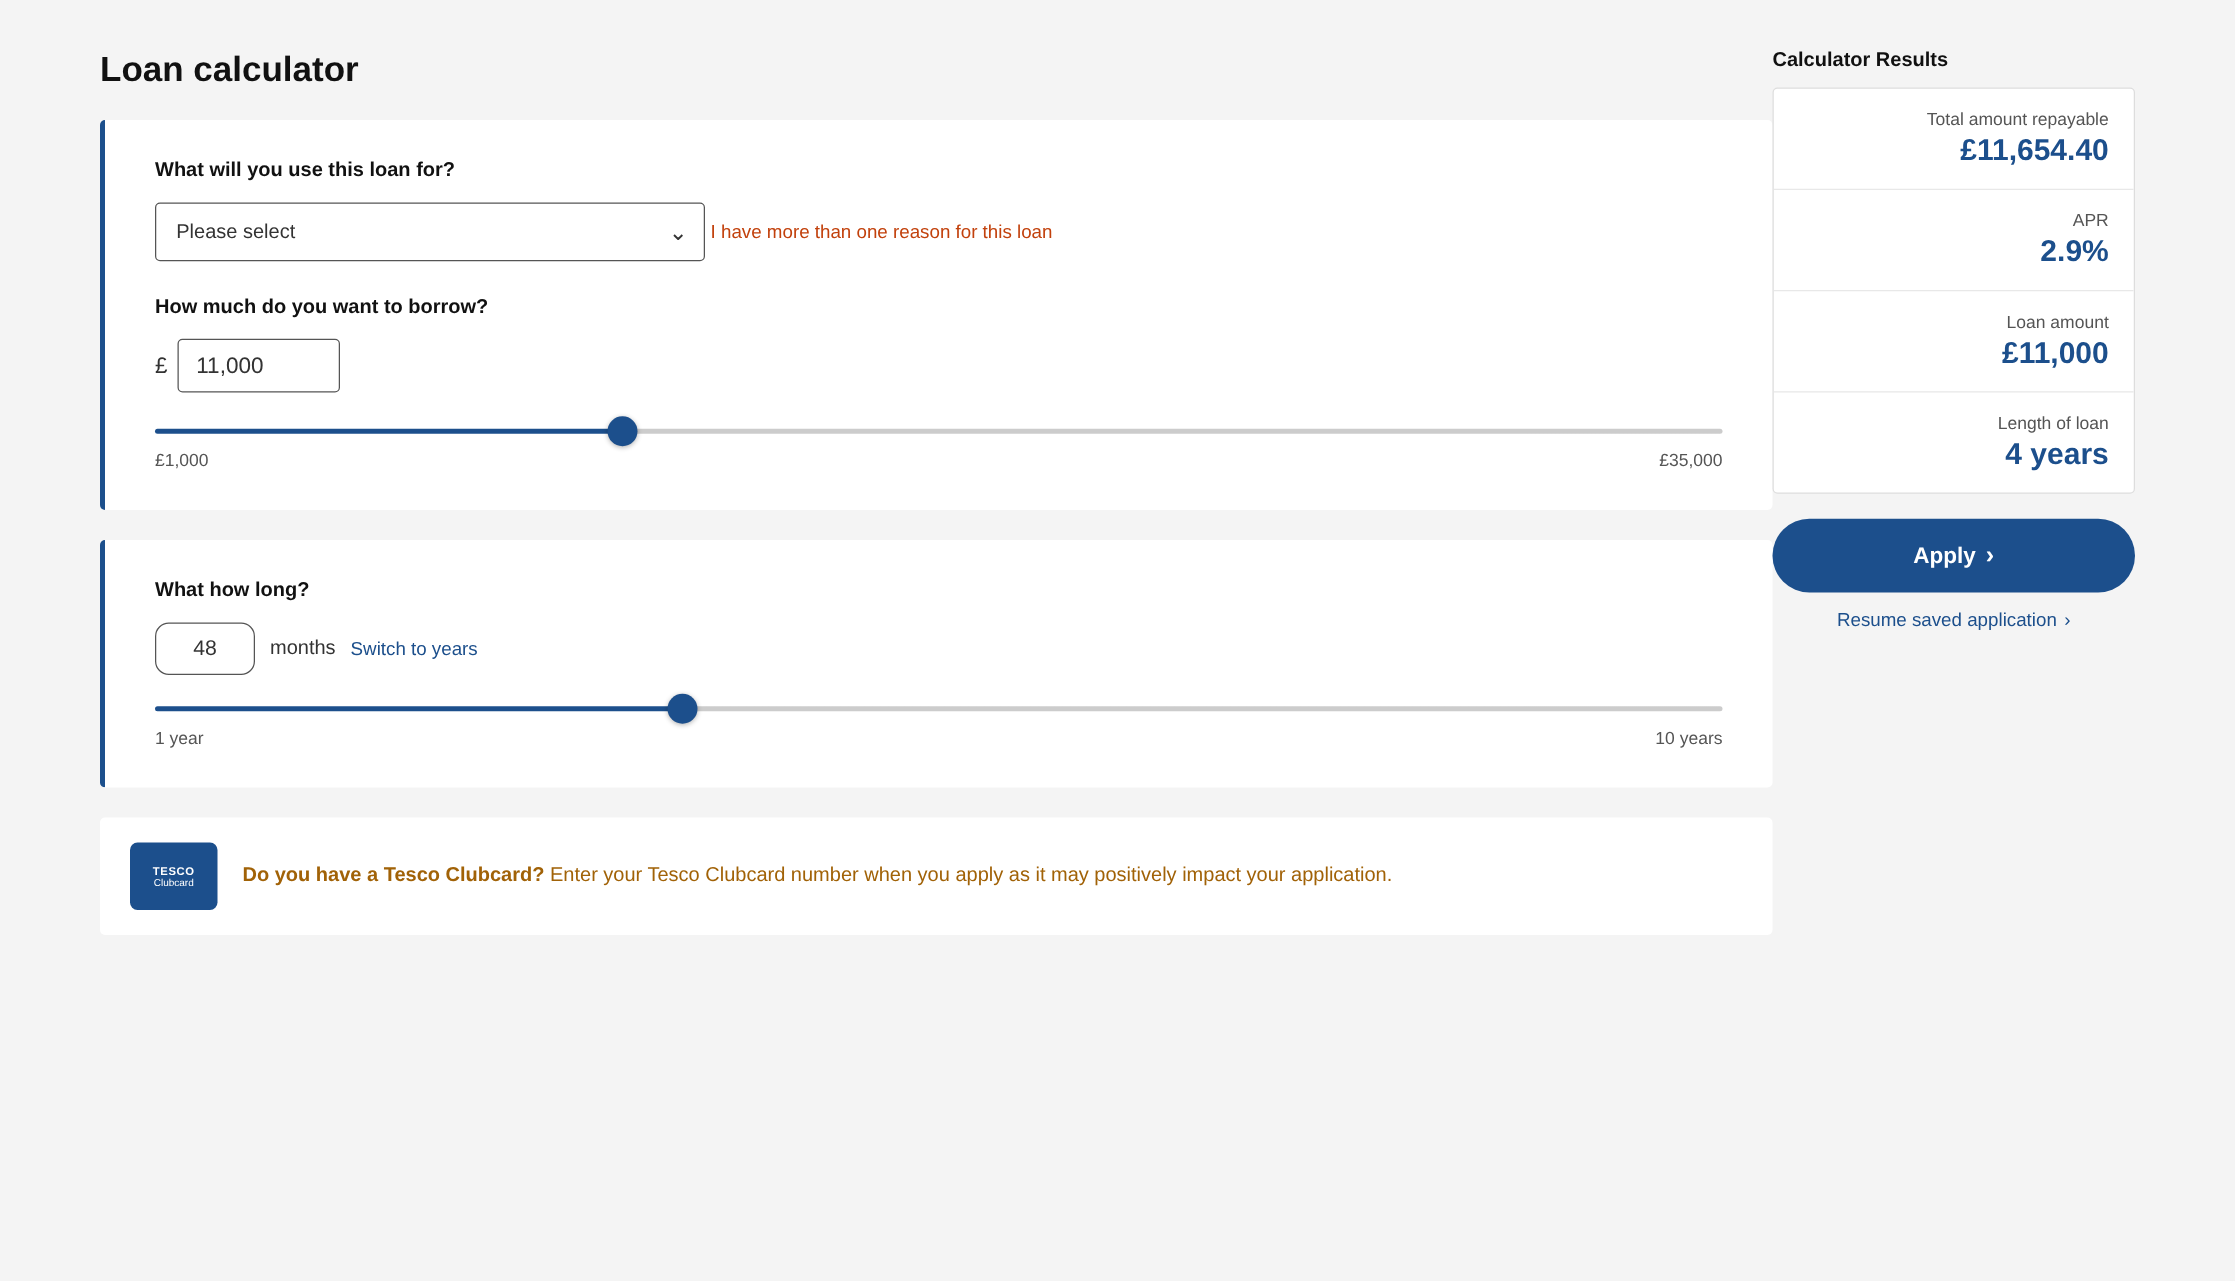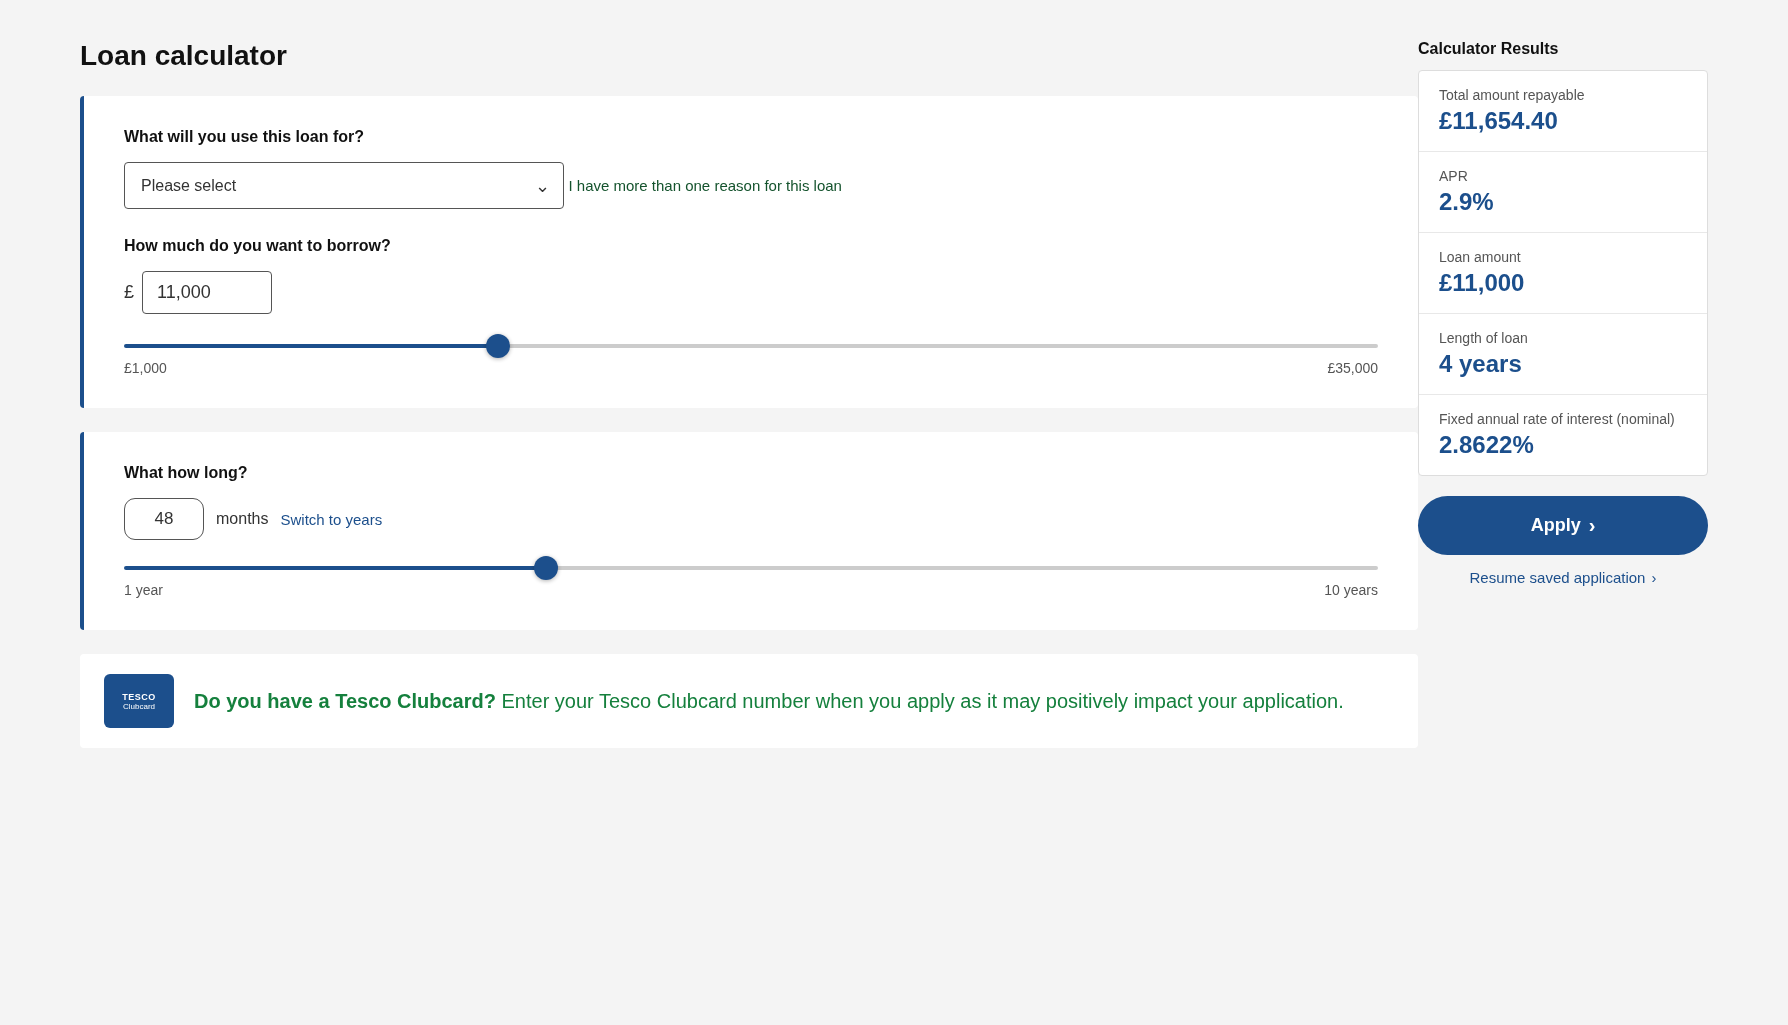--- a/index.html
+++ b/index.html
@@ -62,21 +62,21 @@
       right: 14px;
       top: 50%;
       transform: translateY(-50%);
       pointer-events: none;
       font-size: 18px;
       color: #333;
     }
     .multi-reason-link {
       display: inline-block;
       margin-top: 12px;
-      color: #14532d;
+      color: #c2410c;
       font-size: 15px;
       font-weight: 500;
       text-decoration: none;
       cursor: pointer;
     }
 
     .borrow-section {
       margin-top: 28px;
     }
     .amount-input-row {
@@ -184,22 +184,22 @@
       font-size: 9px;
       font-weight: 700;
       letter-spacing: 0.5px;
     }
     .clubcard-logo .clubcard-text {
       color: #fff;
       font-size: 8px;
       font-weight: 400;
     }
     .clubcard-text-content {
-      font-size: 20px;
-      color: #15803d;
+      font-size: 16px;
+      color: #a16207;
       line-height: 1.5;
     }
     .clubcard-text-content strong {
       font-weight: 700;
     }
 
     
     .results-title {
       font-size: 16px;
       font-weight: 600;
@@ -208,21 +208,21 @@
     }
     .results-card {
       background: #fff;
       border: 1.5px solid #ddd;
       border-radius: 4px;
       overflow: hidden;
     }
     .result-row {
       padding: 16px 20px;
       border-bottom: 1px solid #e8e8e8;
-      text-align: left;
+      text-align: right;
     }
     .result-row:last-child {
       border-bottom: none;
     }
     .result-label {
       font-size: 14px;
       color: #555;
       margin-bottom: 4px;
     }
     .result-value-large {
@@ -349,24 +349,20 @@
       <div class="result-row">
         <div class="result-label">Loan amount</div>
         <div class="result-value-large">£11,000</div>
       </div>
 
       <div class="result-row">
         <div class="result-label">Length of loan</div>
         <div class="result-value-large">4 years</div>
       </div>
 
-      <div class="result-row">
-        <div class="result-label">Fixed annual rate of interest (nominal)</div>
-        <div class="result-value-large">2.8622%</div>
-      </div>
 
     </div>
 
     <button class="apply-btn">
       <span>Apply</span>
       <span class="arrow">›</span>
     </button>
 
     <a class="resume-link">
       <span>Resume saved application</span>

